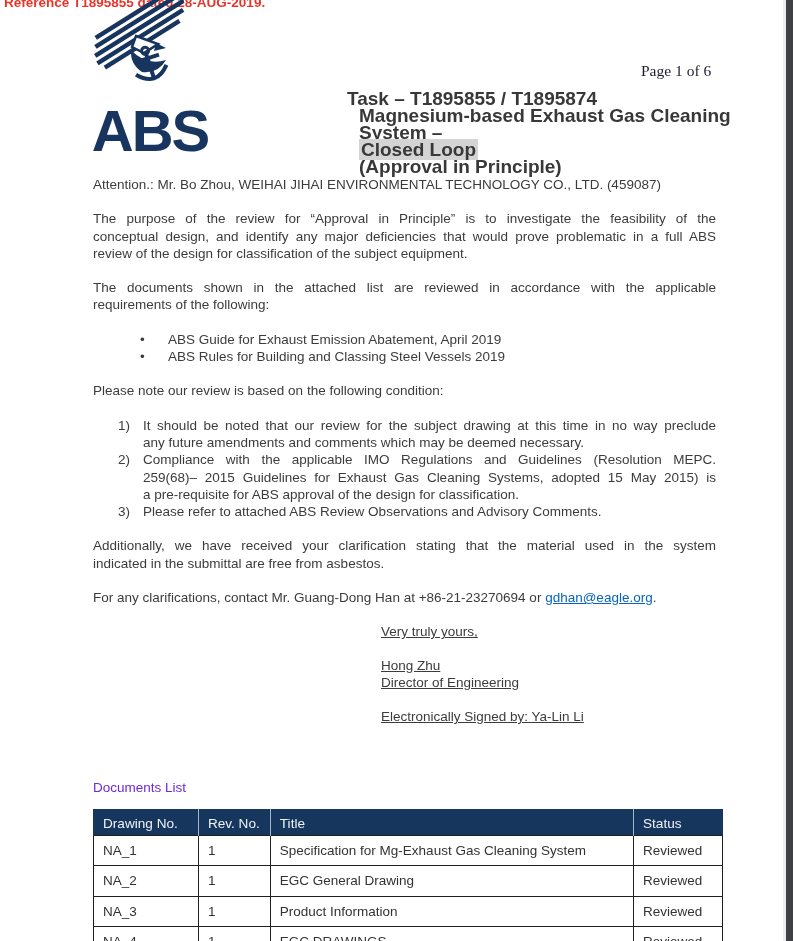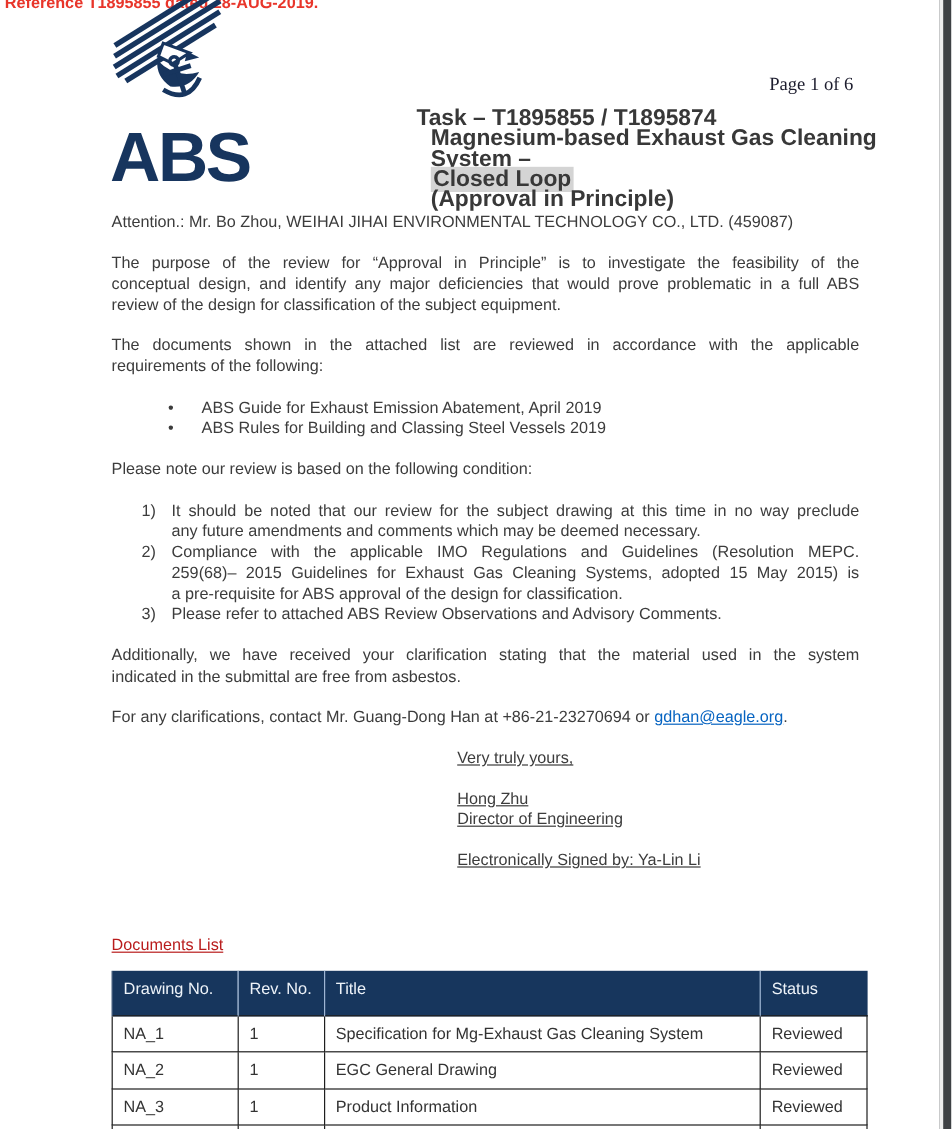--- a/index.html
+++ b/index.html
@@ -48,28 +48,28 @@
   .para { margin: 0 0 17px 0; }
   .jline { text-align: justify; text-align-last: justify; }
   .bullet-row { display: flex; margin-left: 47px; }
   .bullet-marker { width: 28px; flex-shrink: 0; }
   .num-item { display: flex; }
   .num-marker { margin-left: 25px; width: 25px; flex-shrink: 0; }
   .num-text { width: 573px; }
   .email-link { color: #0563c1; text-decoration: underline; cursor: pointer; }
   .signature { margin-left: 288px; text-decoration: underline; }
   .sig-tight { margin-bottom: 16px; }
-  .docs-heading { margin-top: 53px; margin-bottom: 0; text-decoration: underline; color: #b91c1c; }
+  .docs-heading { margin-top: 53px; margin-bottom: 0; color: #6d28d9; }
   table.docs {
     margin-top: 13px; border-collapse: collapse; width: 630px;
     font-size: 13.5px; color: #333;
   }
   table.docs th {
     background: #17365d; color: #eef3f9; font-weight: normal;
-    text-align: left; padding: 6px 8px 14px 9px; font-size: 13.6px;
+    text-align: left; padding: 6px 8px 3px 9px; font-size: 13.6px;
     border-left: 1px solid #9fb6d4;
   }
   table.docs th:first-child { border-left: 1px solid #17365d; }
   table.docs td {
     border: 1px solid #1f1f1f; padding: 6px 6px 6px 9px; height: 17px;
   }
 </style>
 </head>
 <body>
 

